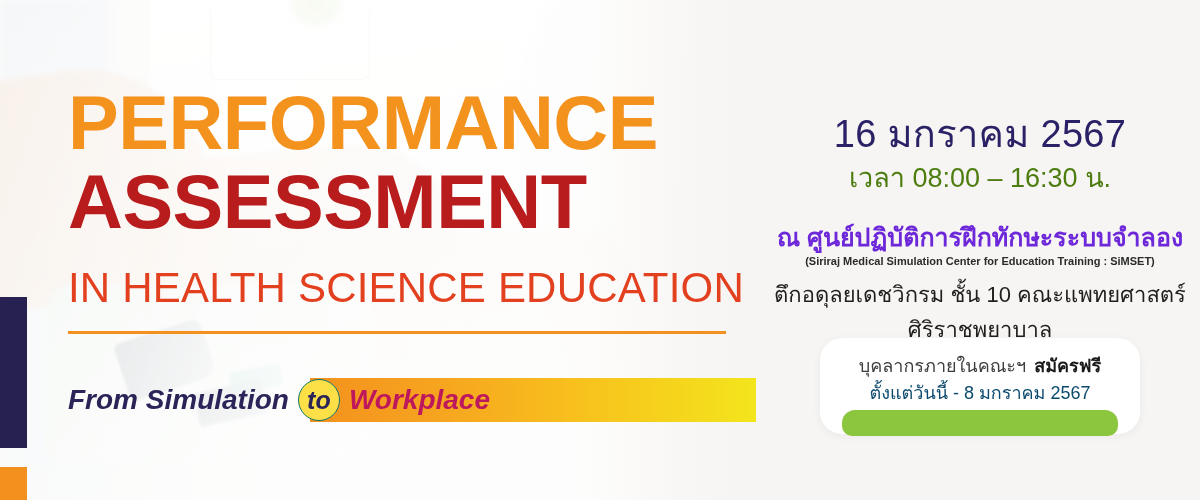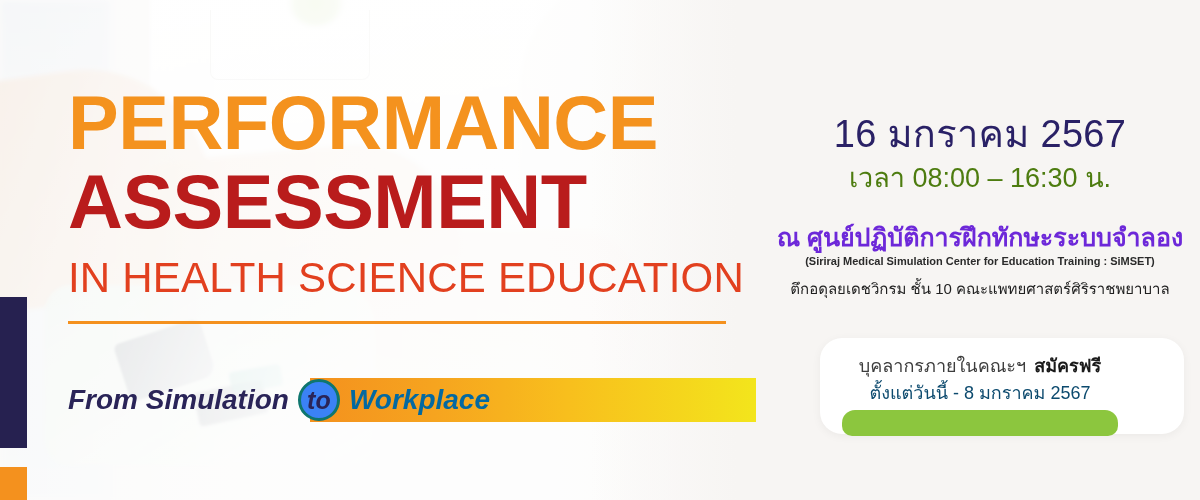--- a/index.html
+++ b/index.html
@@ -165,21 +165,21 @@
     font-size:76px; font-weight:bold; line-height:.94;
     letter-spacing:-.5px;
     color:#b91c1c;
     margin-top:8px;
     white-space:nowrap;
   }
   .hl-3 {
     font-size:42px; font-weight:normal; line-height:1;
     letter-spacing:.2px;
     color:#e2401f;
-    margin-top:20px;
+    margin-top:30px;
     white-space:nowrap;
   }
   .hl-rule {
     margin-top:22px;
     width:658px; height:3px;
     background:#f4911e;
   }
 
   
   .tagline-wrap {
@@ -197,27 +197,27 @@
     display:flex; align-items:center;
     font-size:28px; font-weight:bold;
     white-space:nowrap;
     font-style:italic;
   }
   .tg-from { color:#2a2458; }
   .tg-circle {
     display:inline-flex; align-items:center; justify-content:center;
     width:42px; height:42px; margin:0 9px;
     border-radius:50%;
-    background:#3b82f6;
-    border:3px solid #0f766e;
+    background:#fde047;
+    border:1px solid #0f766e;
     color:#2a2458;
     font-size:25px; font-weight:bold;
     position:relative; z-index:3;
   }
-  .tg-work { color:#0369a1; }
+  .tg-work { color:#be185d; }
 
   
   .info-pane {
     position:absolute; left:760px; top:0;
     width:440px; height:500px;
     background:#f7f5f3;
     text-align:center;
   }
   .date-line {
     position:absolute; top:103px; left:0; width:440px;
@@ -235,28 +235,28 @@
     font-size:25px; font-weight:bold;
     color:#6d28d9;
   }
   .venue-en {
     position:absolute; top:255px; left:0; width:440px;
     font-size:11px; font-weight:bold;
     color:#2b2b2b;
   }
   .venue-addr {
     position:absolute; top:277px; left:0; width:440px;
-    font-size:15px; font-weight:normal;
+    font-size:22px; font-weight:normal;
     color:#1f1f1f;
   }
 
   
   .reg-card {
     position:absolute; left:60px; top:338px;
-    width:364px; height:96px;
+    width:320px; height:96px;
     background:#ffffff;
     border-radius:22px;
     box-shadow:0 2px 10px rgba(0,0,0,.05);
   }
   .reg-line1 {
     position:absolute; top:13px; left:0; width:320px;
     font-size:18px; color:#3d3d3d; white-space:nowrap;
   }
   .reg-free {
     font-weight:bold; color:#1a1a1a; margin-left:8px;

